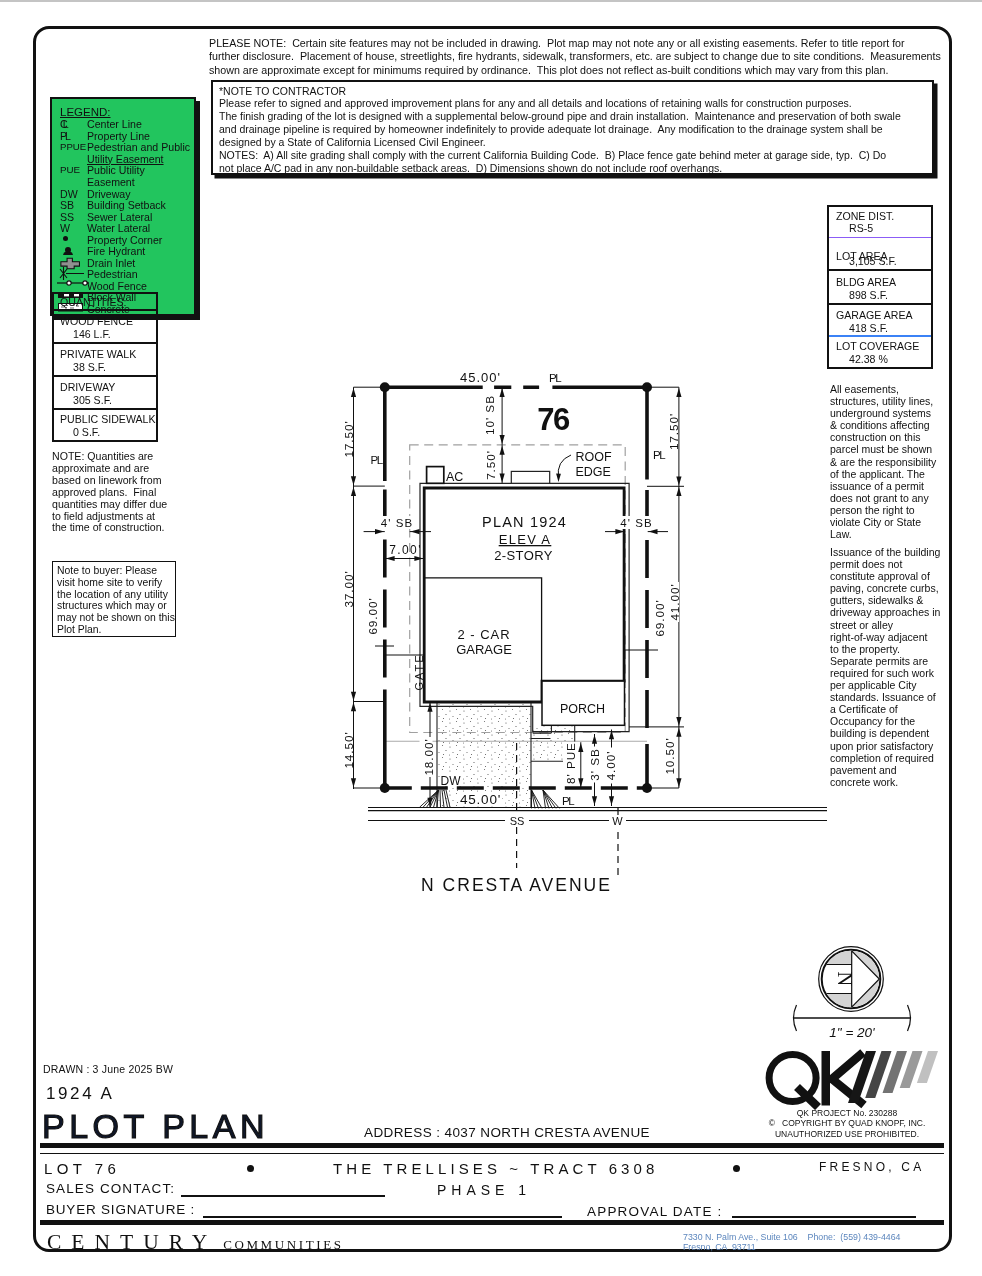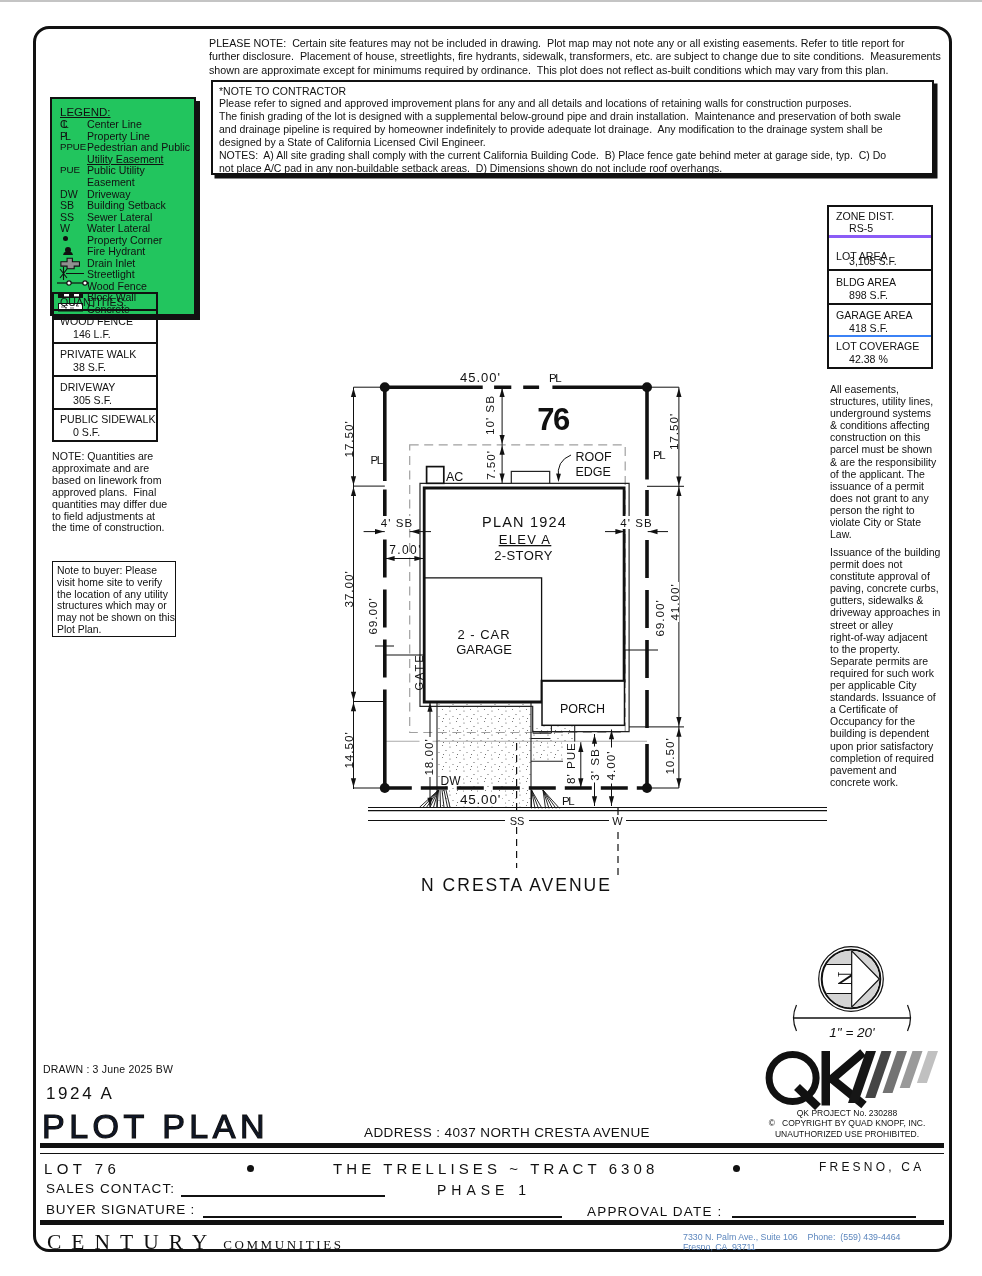--- a/index.html
+++ b/index.html
@@ -55,21 +55,21 @@
   <div class="t" style="left:35px;top:146px;">Fire Hydrant</div>
 
   <svg class="abs" style="left:8px;top:157.5px;" width="23" height="13" viewBox="0 0 26 14">
       <path d="M8,1 h6 v4 h8 v5 h-6 v3 h-8 v-3 h-7 v-5 h7 z" fill="#909090" stroke="#111" stroke-width="1.2"></path>
     </svg>
   <div class="t" style="left:35px;top:157.5px;">Drain Inlet</div>
 
   <svg class="abs" style="left:5px;top:168px;" width="30" height="13" viewBox="0 0 30 13">
       <path d="M9,6.5 H27 M3,2 L10,11 M10,2 L3,11 M6.5,0 V13" stroke="#111" stroke-width="1.1" fill="none"></path>
     </svg>
-  <div class="t" style="left:35px;top:169px;">Streetlight</div>
+  <div class="t" style="left:35px;top:169px;">Pedestrian</div>
 
   <svg class="abs" style="left:5px;top:180px;" width="32" height="8" viewBox="0 0 32 8">
       <path d="M0,4 H32" stroke="#111" stroke-width="1.2"></path>
       <circle cx="12" cy="4" r="2.2" fill="#fff" stroke="#111" stroke-width="1.2"></circle>
       <circle cx="28" cy="4" r="2.2" fill="#fff" stroke="#111" stroke-width="1.2"></circle>
     </svg>
   <div class="t" style="left:35px;top:180.5px;">Wood Fence</div>
 
   <svg class="abs" style="left:6px;top:192px;" width="26" height="8" viewBox="0 0 26 8">
       <rect x="0" y="1" width="25" height="6" fill="#111"></rect>
@@ -94,21 +94,21 @@
 Please refer to signed and approved improvement plans for any and all details and locations of retaining walls for construction purposes.
 The finish grading of the lot is designed with a supplemental below-ground pipe and drain installation.  Maintenance and preservation of both swale
 and drainage pipeline is required by homeowner indefinitely to provide adequate lot drainage.  Any modification to the drainage system shall be
 designed by a State of California Licensed Civil Engineer.
 NOTES:  A) All site grading shall comply with the current California Building Code.  B) Place fence gate behind meter at garage side, typ.  C) Do
 not place A/C pad in any non-buildable setback areas.  D) Dimensions shown do not include roof overhangs.</div>
 </div>
 
 <div class="abs" style="left:827px;top:205px;width:106px;height:164px;border:2px solid #111;font-size:10.6px;">
 
-  <div class="abs" style="left:0;top:0;width:100%;height:31px;border-bottom:3px solid #8b5cf6;">
+  <div class="abs" style="left:0;top:0;width:100%;height:31px;border-bottom:1px solid #8b5cf6;">
       <div class="t" style="left:7px;top:3px;">ZONE DIST.</div>
       <div class="t" style="left:20px;top:15px;">RS-5</div>
     </div>
 
   <div class="abs" style="left:0;top:31px;width:100%;height:33px;border-bottom:2px solid #111;">
       <div class="t" style="left:7px;top:4px;margin-top:8px;">LOT AREA</div>
       <div class="t" style="left:20px;top:17px;">3,105 S.F.</div>
     </div>
 
   <div class="abs" style="left:0;top:64px;width:100%;height:34px;border-bottom:2px solid #111;">

